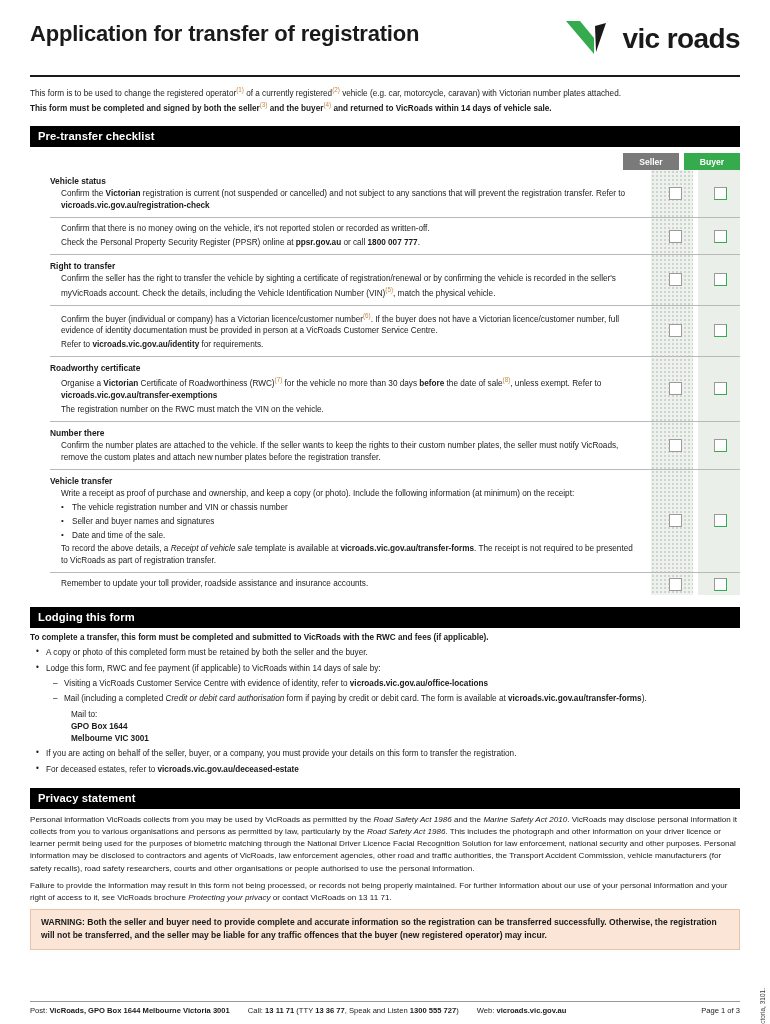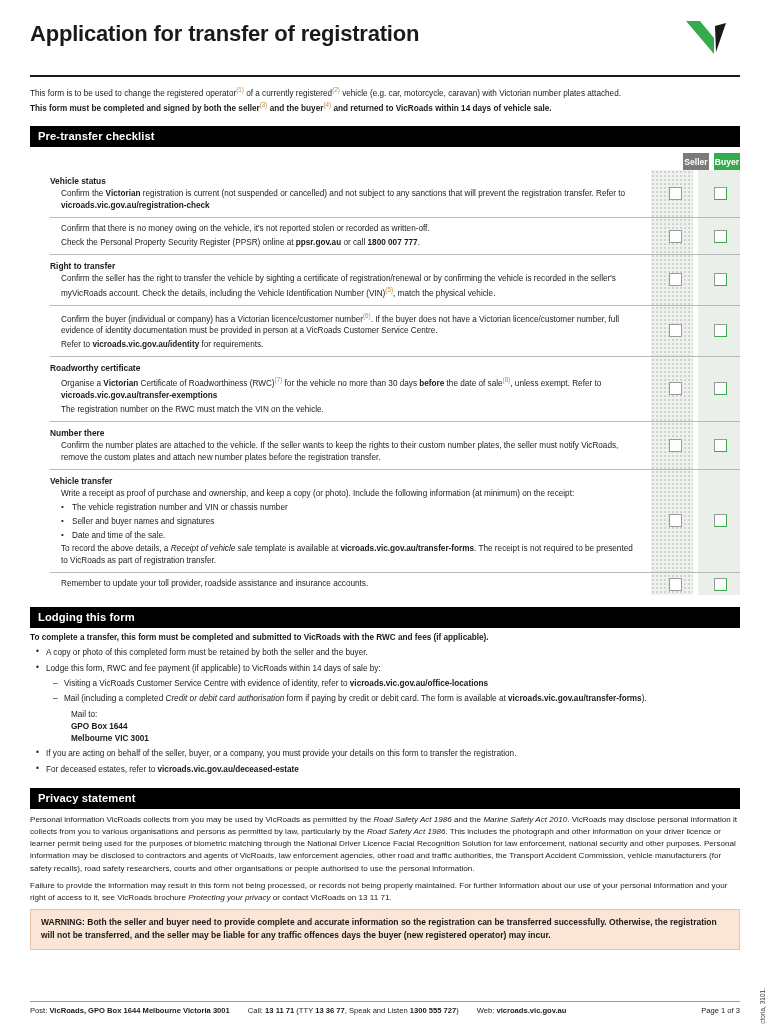--- a/index.html
+++ b/index.html
@@ -56,21 +56,21 @@
   }
   .bar.mt { margin-top: 12px; }
 
   
   .checklist { width: 100%; margin-top: 6px; position: relative; }
   .col-heads {
     display:flex; justify-content: flex-end; gap: 0;
     margin-bottom: 0;
   }
   .col-head {
-    width: 26px; height: 17px; margin-left: 5px;
+    width: 56px; height: 17px; margin-left: 5px;
     color:#fff; font-size: 8.6px; font-weight: bold;
     display:flex; align-items:center; justify-content:center;
   }
   .col-head.seller { background: #7a7a7a; }
   .col-head.buyer  { background: #36ab4e; }
 
   .rows { position: relative; margin-left: 20px; }
   
   .colband {
     position:absolute; top:0; bottom:0; width:42px;
@@ -166,20 +166,21 @@
 
   <div class="header">
     <h1 class="doc-title">Application for transfer of registration</h1>
     <div class="logo">
       <svg width="56" height="42" viewBox="0 0 56 42">
         <path d="M2 3 L30 36 L30 20 L16 3 Z" fill="#36ab4e"></path>
         <path d="M30 3 L44 3 L30 20 Z" fill="#36ab4e"></path>
         <path d="M30 3 L30 36 L44 3 Z" fill="#ffffff"></path>
         <path d="M31 8 L42 5 L32 34 Z" fill="#1a1a1a"></path>
       </svg>
+      <span class="logo-word">vic roads</span>
     </div>
   </div>
 
   <div class="rule-top"></div>
 
   <div class="intro">
     <p>
       <span>This form is to be used to change the registered operator</span><sup class="fn">(1)</sup><span> of a currently registered</span><sup class="fn">(2)</sup><span> vehicle (e.g. car, motorcycle, caravan) with Victorian number plates attached.</span>
     </p>
     <p>
@@ -351,21 +352,21 @@
     </ul>
   </div>
 
   <div class="bar mt">Privacy statement</div>
 
   <div class="privacy">
     <p>Personal information VicRoads collects from you may be used by VicRoads as permitted by the <span class="i">Road Safety Act 1986</span> and the <span class="i">Marine Safety Act 2010</span>. VicRoads may disclose personal information it collects from you to various organisations and persons as permitted by law, particularly by the <span class="i">Road Safety Act 1986</span>. This includes the photograph and other information on your driver licence or learner permit being used for the purposes of biometric matching through the National Driver Licence Facial Recognition Solution for law enforcement, national security and other purposes. Personal information may be disclosed to contractors and agents of VicRoads, law enforcement agencies, other road and traffic authorities, the Transport Accident Commission, vehicle manufacturers (for safety recalls), road safety researchers, courts and other organisations or people authorised to use the personal information.</p>
     <p>Failure to provide the information may result in this form not being processed, or records not being properly maintained. For further information about our use of your personal information and your right of access to it, see VicRoads brochure <span class="i">Protecting your privacy</span> or contact VicRoads on 13 11 71.</p>
   </div>
 
-  <div class="warning">WARNING: Both the seller and buyer need to provide complete and accurate information so the registration can be transferred successfully. Otherwise, the registration will not be transferred, and the seller may be liable for any traffic offences days the buyer (new registered operator) may incur.</div>
+  <div class="warning">WARNING: Both the seller and buyer need to provide complete and accurate information so the registration can be transferred successfully. Otherwise, the registration will not be transferred, and the seller may be liable for any traffic offences that the buyer (new registered operator) may incur.</div>
 
   <div class="footer">
     <div class="left">
       <span class="seg">Post: <span class="b">VicRoads, GPO Box 1644 Melbourne Victoria 3001</span></span>
       <span class="seg">Call: <span class="b">13 11 71</span> (TTY <span class="b">13 36 77</span>, Speak and Listen <span class="b">1300 555 727</span>)</span>
       <span class="seg">Web: <span class="b">vicroads.vic.gov.au</span></span>
     </div>
     <span>Page 1 of 3</span>
   </div>
 

